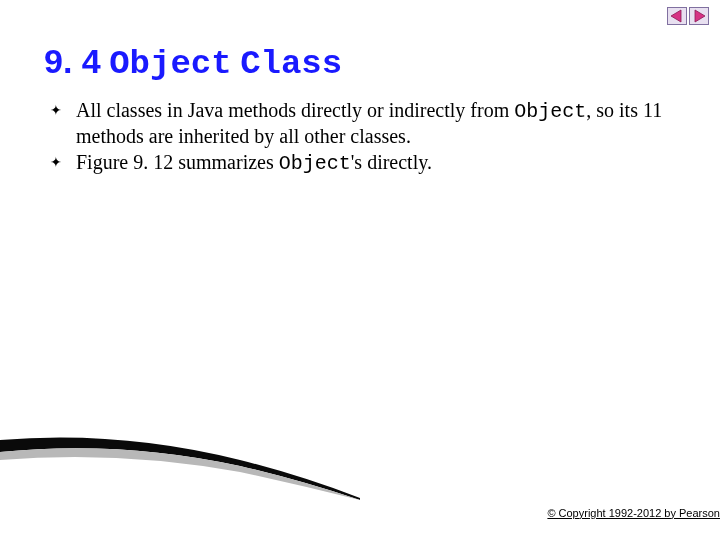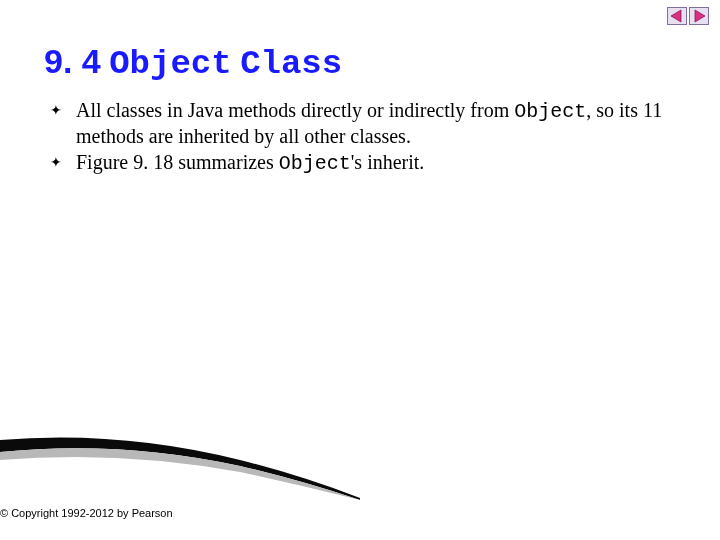--- a/index.html
+++ b/index.html
@@ -78,25 +78,26 @@
     bottom: 40px;
     width: 360px;
     height: 70px;
     pointer-events: none;
   }
   .copyright {
     position: absolute;
     bottom: 20px;
     left: 0;
     right: 0;
-    text-align: left;
+    text-align: right;
     font-family: "Comic Sans MS", "Comic Sans", cursive, sans-serif;
     font-size: 11px;
     line-height: 1.2;
     color: #000;
+    text-decoration: underline;
   }
 </style>
 </head>
 <body>
 
 <div class="slide">
 
   <div class="nav-arrows">
     <div class="nav-btn">
       <span>
@@ -124,21 +125,21 @@
     <span class="word">Class</span>
   </div>
 
   <div class="content">
     <div class="bullet">
       <span class="marker">✦</span>
       <span>All classes in Java methods directly or indirectly from </span><span class="mono">Object</span><span>, so its 11 methods are inherited by all other classes.</span>
     </div>
     <div class="bullet">
       <span class="marker">✦</span>
-      <span>Figure 9. 18 summarizes </span><span class="mono">Object</span><span>'s inherit.</span>
+      <span>Figure 9. 12 summarizes </span><span class="mono">Object</span><span>'s directly.</span>
     </div>
   </div>
 
   <div class="swoosh">
     <svg width="360" height="70" viewBox="0 0 360 70" preserveAspectRatio="none">
       <path d="M0,10 Q120,0 240,30 Q300,45 360,68 L360,70 L0,70 Z" fill="#ffffff"></path>
       <path d="M0,10 Q120,0 240,30 Q300,45 360,68 L360,70 Q300,50 240,36 Q120,10 0,22 Z" fill="#0a0a0a"></path>
       <path d="M0,30 Q120,18 240,44 Q300,57 360,70 L0,70 Z" fill="#ffffff"></path>
       <path d="M0,22 Q120,10 240,36 Q300,50 360,70 L360,70 Q300,55 240,42 Q120,20 0,30 Z" fill="#b8b8b8"></path>
     </svg>

